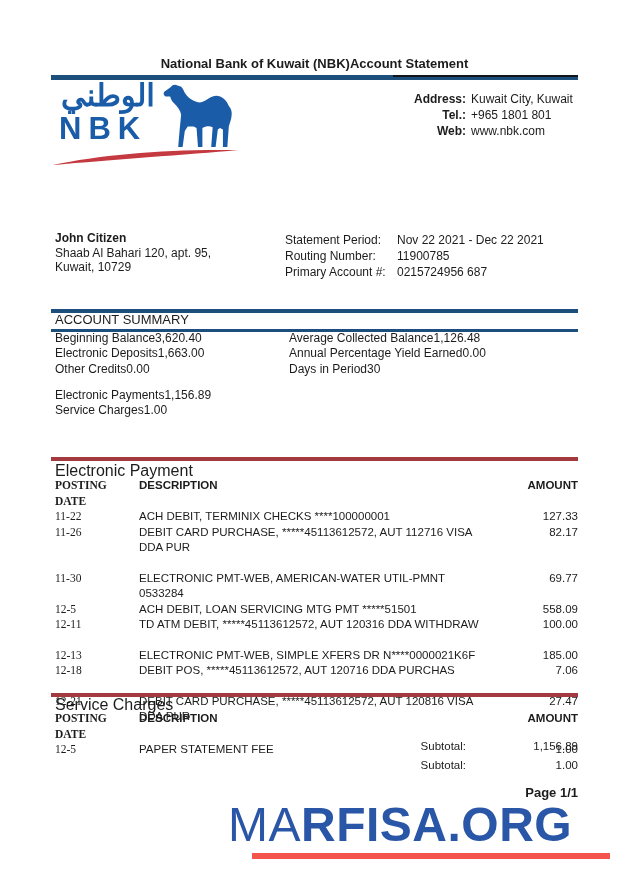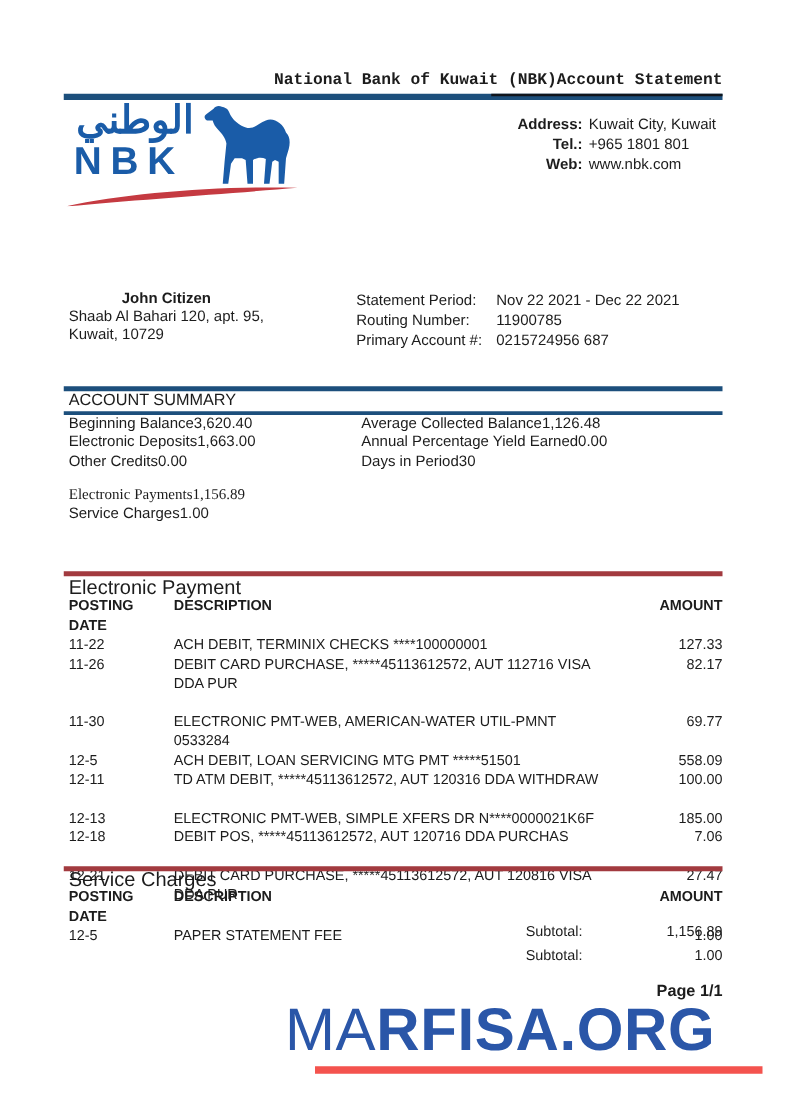--- a/index.html
+++ b/index.html
@@ -7,22 +7,22 @@
     position:relative;
     width:629px;height:891px;
     background:#ffffff;
     font-family:"Liberation Sans", sans-serif;
     color:#1c1c1c;
     overflow:hidden;
   }
   
   .hdr-row{
     position:absolute;left:51px;right:51px;top:56px;
-    display:flex;justify-content:flex-end;
-    font-size:13px;font-weight:bold;font-family:Liberation Mono, monospace;
+    display:flex;justify-content:center;
+    font-size:13px;font-weight:bold;
   }
   .hdr-bar{
     position:absolute;left:51px;right:51px;top:75px;height:5px;
     background:var(--header-bar-blue,#1C4F7C);
   }
   .hdr-bar-black{
     position:absolute;right:0;top:0;width:185px;height:2px;
     background:#10151c;
   }
   
@@ -41,50 +41,50 @@
   .logo-swoosh{position:absolute;left:-2px;top:61px;width:186px;height:18px;}
   
   .contact{
     position:absolute;left:372px;top:93px;
     display:grid;grid-template-columns:94px auto;
     column-gap:5px;row-gap:3px;font-size:12px;line-height:13px;
   }
   .contact .lbl{font-weight:bold;text-align:right;}
   
   .customer{position:absolute;left:55px;top:231px;font-size:12px;line-height:14.5px;}
-  .cust-name{font-weight:bold;text-align:center;}
+  .cust-name{font-weight:bold;}
   .stmt-info{
     position:absolute;left:285px;top:233px;
     display:grid;grid-template-columns:110px auto;
     column-gap:2px;row-gap:1.5px;font-size:12px;line-height:14.5px;
   }
   
   .rule{position:absolute;left:51px;right:51px;}
   .rule.blue-thick{top:309px;height:4px;background:var(--header-bar-blue,#1C4F7C);}
   .rule.blue-thin{top:329px;height:3px;background:var(--header-bar-blue,#1C4F7C);}
   .rule.red-1{top:457px;height:4px;background:var(--section-rule-red,#A23A3F);}
   .rule.red-2{top:693px;height:4px;background:var(--section-rule-red,#A23A3F);}
   
   .summary-title{position:absolute;left:55px;top:312px;font-size:13px;font-weight:normal;}
   .summary-col{position:absolute;font-size:12px;line-height:15.4px;}
   .summary-col.left{left:55px;top:331px;width:182px;}
   .summary-col.right{left:289px;top:331px;width:289px;}
   .srow{display:flex;justify-content:flex-start;}
-  .srow.gap{margin-top:10.4px;font-family:Liberation Serif, serif;}
+  .srow.gap{margin-top:10.4px;}
   
   .section-label{position:absolute;left:55px;font-size:16px;}
   .section-label.ep{top:462px;}
   .section-label.sc{top:696px;}
   .txn-table{position:absolute;left:51px;width:527px;font-size:11.5px;line-height:15.5px;}
   .txn-table.ep{top:478px;}
   .txn-table.sc{top:711px;}
   .trow{display:flex;}
   .trow.head{font-weight:bold;}
   .trow.gap{margin-top:15px;}
-  .c-date{width:84px;padding-left:4px;flex:none;}
+  .c-date{width:84px;padding-left:4px;flex:none;font-family:Liberation Serif, serif;}
   .c-desc{flex:1;}
   .c-amt{width:92px;text-align:right;flex:none;}
   .trow.subtotal .c-desc{text-align:right;padding-right:20px;}
   .txn-table.ep .trow.subtotal{margin-top:14px;}
   
   .page-num{position:absolute;right:51px;top:785px;font-size:13px;font-weight:bold;}
   .watermark{
     position:absolute;left:228px;top:797px;
     font-size:48px;line-height:1.15;letter-spacing:.5px;
     color:var(--watermark-blue,#2A56A8);white-space:nowrap;

